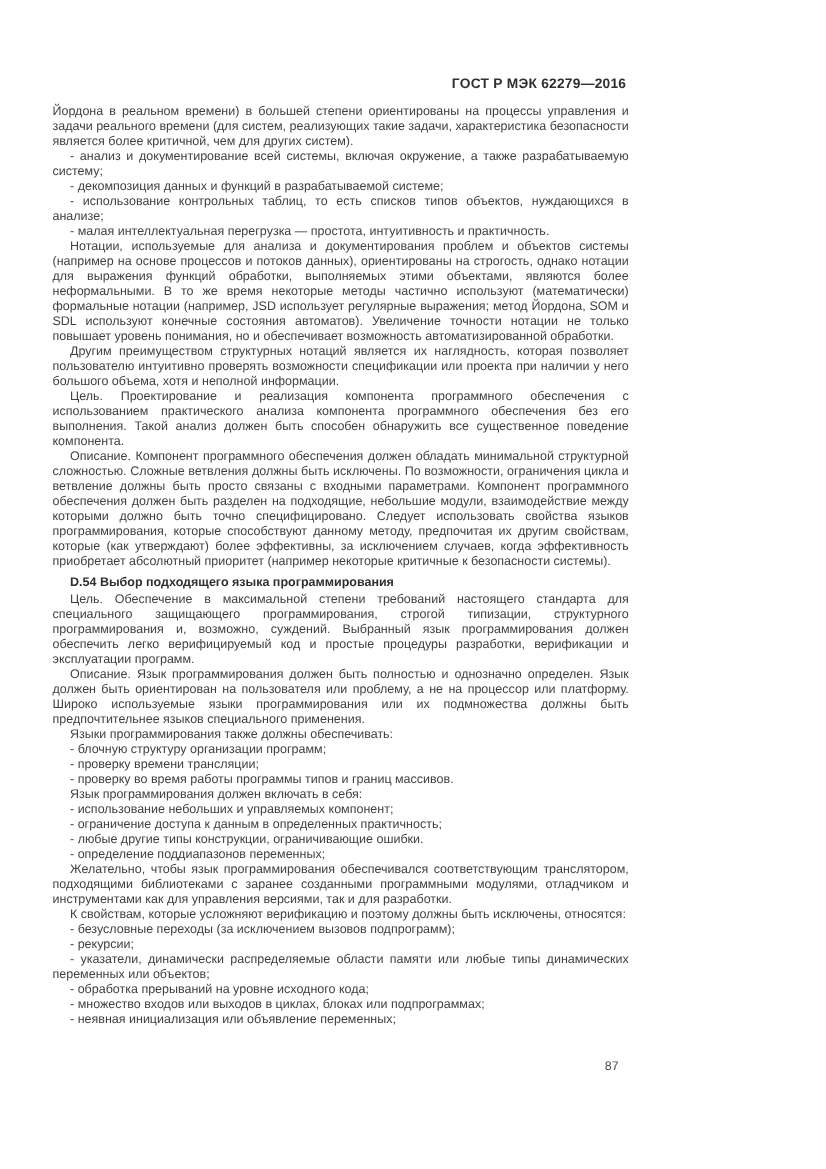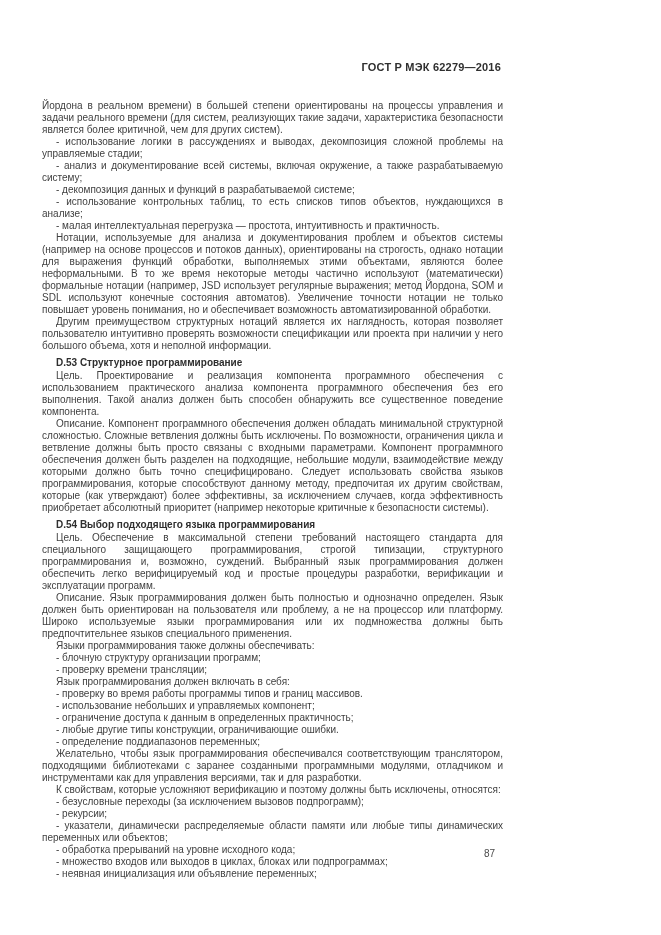--- a/index.html
+++ b/index.html
@@ -18,21 +18,21 @@
     left: 42px;
     right: 64px;
     text-align: right;
     font-size: 11px;
     font-weight: bold;
     color: #2f2f2f;
     letter-spacing: 0.2px;
   }
   .content {
     position: absolute;
-    top: 100px;
+    top: 84px;
     left: 42px;
     right: 62px;
     font-size: 10px;
     line-height: 12px;
   }
   .block {
     margin: 0;
     padding: 0;
     text-align: justify;
     text-indent: 14px;
@@ -63,38 +63,36 @@
   }
 </style>
 </head>
 <body>
 
 <div class="page">
   <div class="running-header">ГОСТ Р МЭК 62279—2016</div>
 
   <div class="content">
       <p class="block continuation">Йордона в реальном времени) в большей степени ориентированы на процессы управления и задачи реального времени (для систем, реализующих такие задачи, характеристика безопасности является более критичной, чем для других систем).</p>
-      <p class="block list-item">- использование логики в рассуждениях и выводах, декомпозиция сложной проблемы на управляемые стадии;</p>
       <p class="block list-item">- анализ и документирование всей системы, включая окружение, а также разрабатываемую систему;</p>
       <p class="block list-item">- декомпозиция данных и функций в разрабатываемой системе;</p>
       <p class="block list-item">- использование контрольных таблиц, то есть списков типов объектов, нуждающихся в анализе;</p>
       <p class="block list-item">- малая интеллектуальная перегрузка — простота, интуитивность и практичность.</p>
       <p class="block paragraph">Нотации, используемые для анализа и документирования проблем и объектов системы (например на основе процессов и потоков данных), ориентированы на строгость, однако нотации для выражения функций обработки, выполняемых этими объектами, являются более неформальными. В то же время некоторые методы частично используют (математически) формальные нотации (например, JSD использует регулярные выражения; метод Йордона, SOM и SDL используют конечные состояния автоматов). Увеличение точности нотации не только повышает уровень понимания, но и обеспечивает возможность автоматизированной обработки.</p>
       <p class="block paragraph">Другим преимуществом структурных нотаций является их наглядность, которая позволяет пользователю интуитивно проверять возможности спецификации или проекта при наличии у него большого объема, хотя и неполной информации.</p>
-      <h3 class="block heading">D.53 Структурное программирование</h3>
       <p class="block paragraph">Цель. Проектирование и реализация компонента программного обеспечения с использованием практического анализа компонента программного обеспечения без его выполнения. Такой анализ должен быть способен обнаружить все существенное поведение компонента.</p>
       <p class="block paragraph">Описание. Компонент программного обеспечения должен обладать минимальной структурной сложностью. Сложные ветвления должны быть исключены. По возможности, ограничения цикла и ветвление должны быть просто связаны с входными параметрами. Компонент программного обеспечения должен быть разделен на подходящие, небольшие модули, взаимодействие между которыми должно быть точно специфицировано. Следует использовать свойства языков программирования, которые способствуют данному методу, предпочитая их другим свойствам, которые (как утверждают) более эффективны, за исключением случаев, когда эффективность приобретает абсолютный приоритет (например некоторые критичные к безопасности системы).</p>
       <h3 class="block heading">D.54 Выбор подходящего языка программирования</h3>
       <p class="block paragraph">Цель. Обеспечение в максимальной степени требований настоящего стандарта для специального защищающего программирования, строгой типизации, структурного программирования и, возможно, суждений. Выбранный язык программирования должен обеспечить легко верифицируемый код и простые процедуры разработки, верификации и эксплуатации программ.</p>
       <p class="block paragraph">Описание. Язык программирования должен быть полностью и однозначно определен. Язык должен быть ориентирован на пользователя или проблему, а не на процессор или платформу. Широко используемые языки программирования или их подмножества должны быть предпочтительнее языков специального применения.</p>
       <p class="block paragraph">Языки программирования также должны обеспечивать:</p>
       <p class="block list-item">- блочную структуру организации программ;</p>
       <p class="block list-item">- проверку времени трансляции;</p>
+      <p class="block list-item">- проверку во время работы программы типов и границ массивов.</p>
       <p class="block paragraph">Язык программирования должен включать в себя:</p>
-      <p class="block list-item">- проверку во время работы программы типов и границ массивов.</p>
       <p class="block list-item">- использование небольших и управляемых компонент;</p>
       <p class="block list-item">- ограничение доступа к данным в определенных практичность;</p>
       <p class="block list-item">- любые другие типы конструкции, ограничивающие ошибки.</p>
       <p class="block list-item">- определение поддиапазонов переменных;</p>
       <p class="block paragraph">Желательно, чтобы язык программирования обеспечивался соответствующим транслятором, подходящими библиотеками с заранее созданными программными модулями, отладчиком и инструментами как для управления версиями, так и для разработки.</p>
       <p class="block paragraph">К свойствам, которые усложняют верификацию и поэтому должны быть исключены, относятся:</p>
       <p class="block list-item">- безусловные переходы (за исключением вызовов подпрограмм);</p>
       <p class="block list-item">- рекурсии;</p>
       <p class="block list-item">- указатели, динамически распределяемые области памяти или любые типы динамических переменных или объектов;</p>
       <p class="block list-item">- обработка прерываний на уровне исходного кода;</p>

